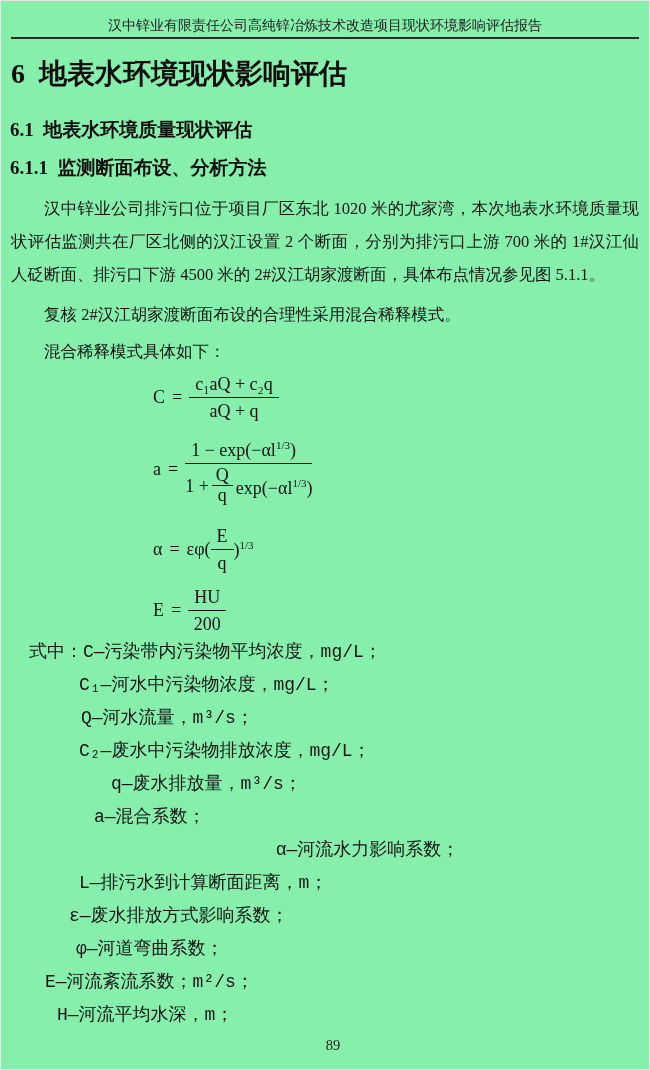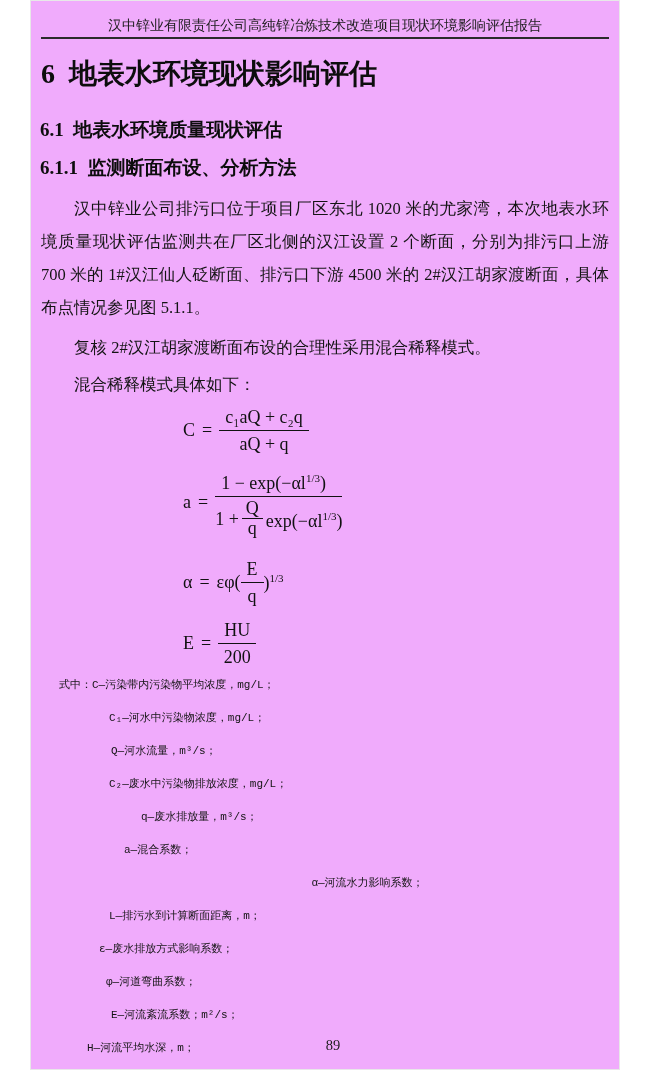--- a/index.html
+++ b/index.html
@@ -1,22 +1,22 @@
 <!DOCTYPE html>
 <html><head>
 <meta charset="utf-8">
 <style>
   * { box-sizing: border-box; }
   html, body { margin: 0; padding: 0; background: #ffffff; }
   .page {
     position: relative;
-    width: 590px;
+    width: 650px;
     height: 1070px;
     margin: 0 auto;
-    background: #f0abfc;
+    background: #86efac;
     color: #161616;
     font-family: "Liberation Serif", "DejaVu Serif", serif;
     overflow: hidden;
     border: 1px solid #e8e8e8;
   }
   .header {
     margin: 0 10px;
     padding-top: 15px;
     padding-bottom: 2px;
     border-bottom: 2px solid #2b2b2b;
@@ -78,35 +78,35 @@
   .frac > .den { padding-top: 3px; text-align: center; line-height: 20px; }
   .den-row { display: flex; align-items: center; justify-content: center; gap: 3px; }
   .frac.inner > .num { padding: 0 4px 1px; line-height: 17px; border-bottom-width: 1.2px; }
   .frac.inner > .den { padding-top: 1px; line-height: 17px; }
   .formula sup { font-size: 11px; }
   .ptext { display: inline; white-space: nowrap; }
 
   .definitions {
     margin-top: 2px;
     font-family: "Liberation Mono", "DejaVu Sans Mono", monospace;
-    font-size: 11px;
+    font-size: 18px;
     color: #141414;
   }
   .def-line { line-height: 33px; height: 33px; white-space: pre; }
   .def-line:nth-child(1)  { margin-left: 28px; }
   .def-line:nth-child(2)  { margin-left: 78px; }
   .def-line:nth-child(3)  { margin-left: 80px; }
   .def-line:nth-child(4)  { margin-left: 78px; }
   .def-line:nth-child(5)  { margin-left: 110px; font-family: Liberation Mono, monospace; }
   .def-line:nth-child(6)  { margin-left: 93px; }
   .def-line:nth-child(7)  { margin-left: 85px; text-align: center; }
   .def-line:nth-child(8)  { margin-left: 78px; }
   .def-line:nth-child(9)  { margin-left: 68px; }
   .def-line:nth-child(10) { margin-left: 75px; }
-  .def-line:nth-child(11) { margin-left: 80px; }
+  .def-line:nth-child(11) { margin-left: 44px; }
   .def-line:nth-child(12) { margin-left: 56px; }
 
   .page-number {
     position: absolute;
     left: 16px; right: 0;
     bottom: 15px;
     text-align: center;
     font-size: 14.5px;
     color: #1c1c1c;
   }

